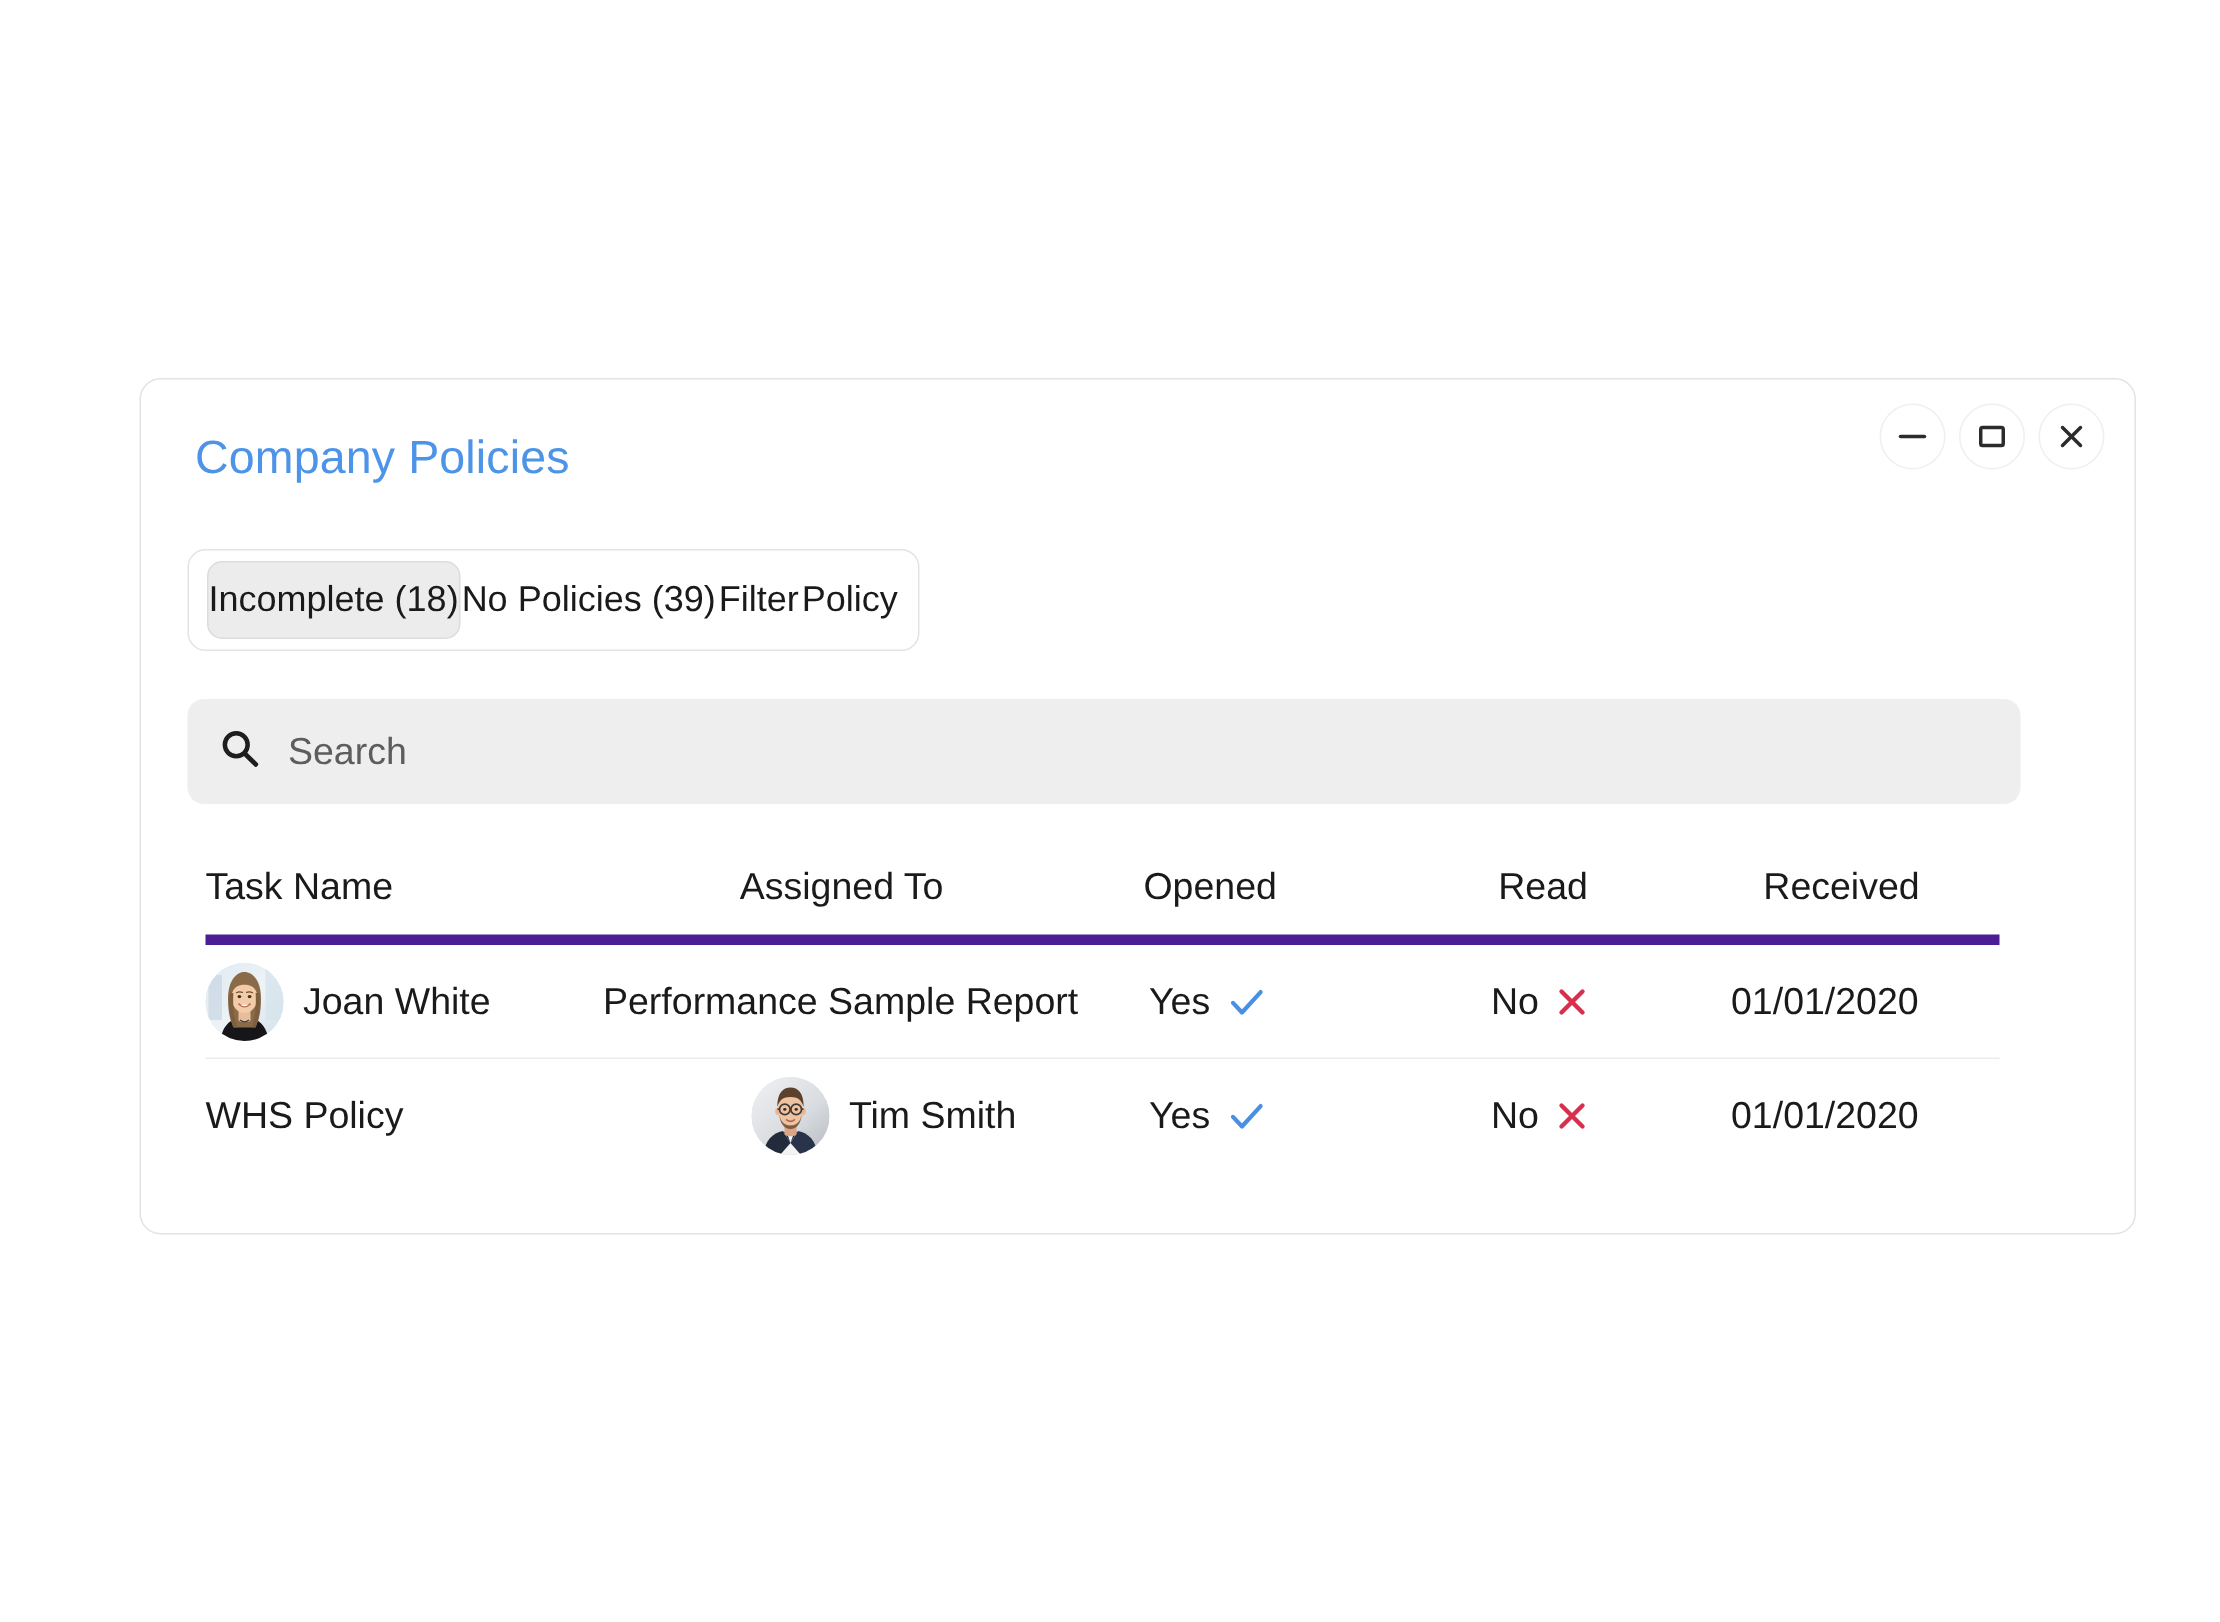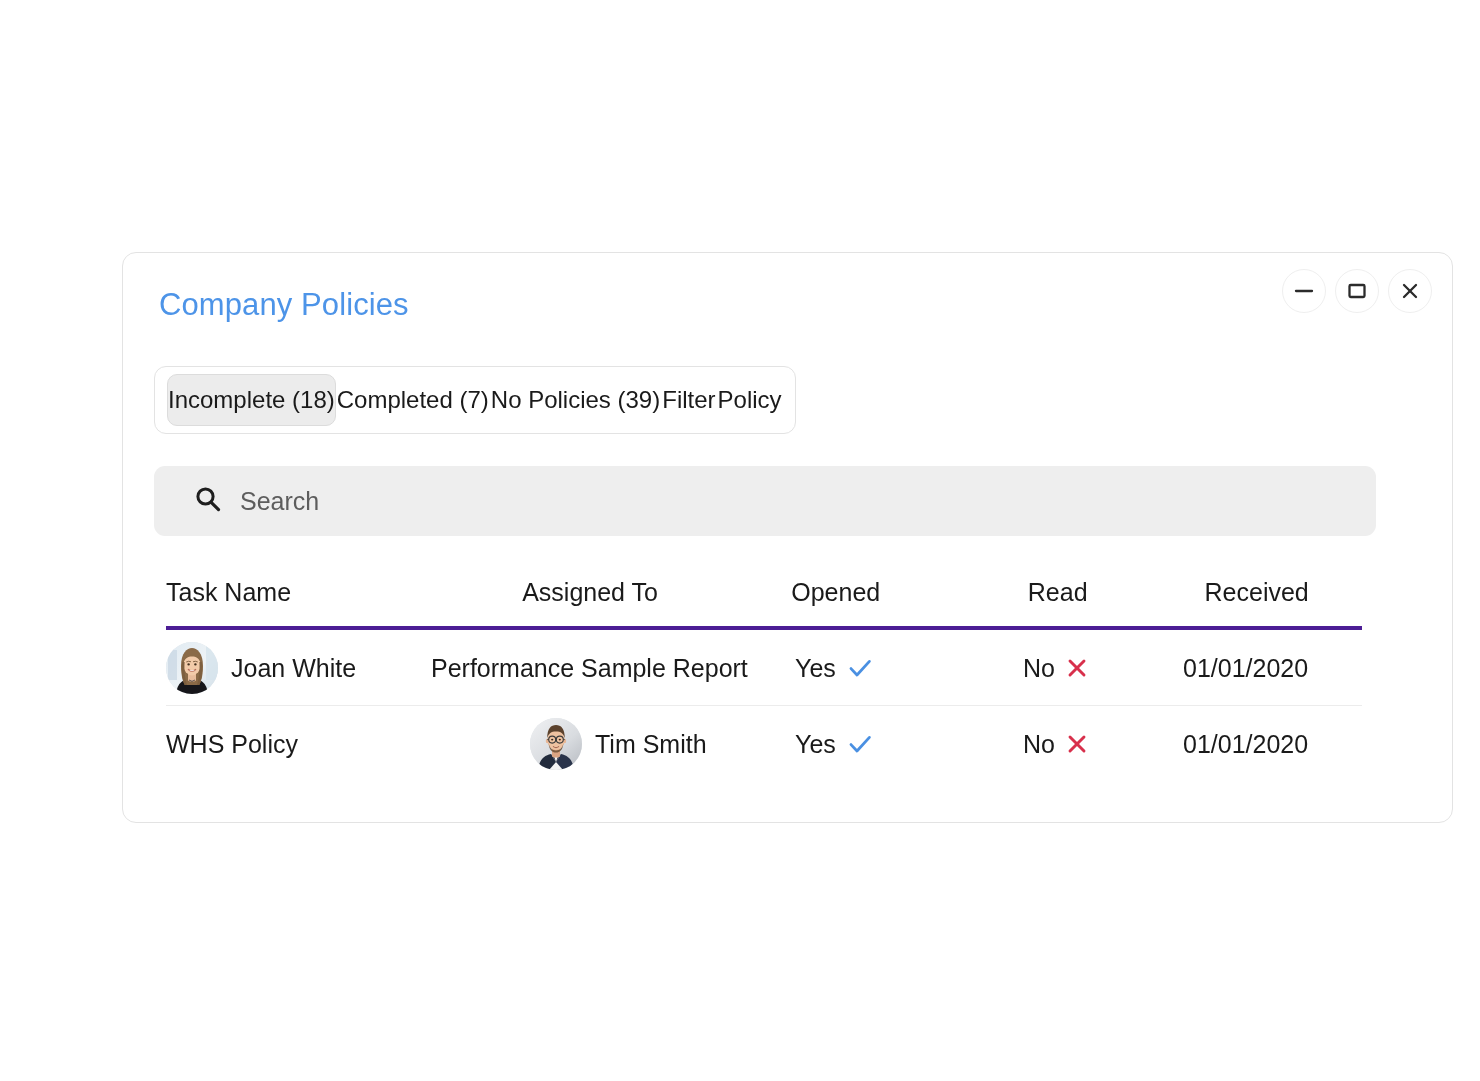--- a/index.html
+++ b/index.html
@@ -15,21 +15,21 @@
   #stage {
     position: relative;
     width: 1480px;
     height: 1081px;
     background: #ffffff;
   }
 
   
   .card {
     position: absolute;
-    left: 122px;
+    left: 93px;
     top: 252px;
     width: 1331px;
     height: 571px;
     background: #ffffff;
     border: 1px solid #e3e3e3;
     border-radius: 14px;
   }
 
   
   .win-controls {
@@ -98,21 +98,21 @@
   .search-bar {
     position: absolute;
     left: 31px;
     top: 213px;
     width: 1222px;
     height: 70px;
     background: #eeeeee;
     border-radius: 11px;
     display: flex;
     align-items: center;
-    padding-left: 39px;
+    padding-left: 20px;
     gap: 17px;
     cursor: text;
   }
   .search-placeholder {
     font-size: 25px;
     color: #5d5d5d;
     line-height: 28px;
   }
 
   
@@ -122,21 +122,21 @@
     top: 305px;
     width: 1196px;
   }
   .trow {
     display: flex;
     align-items: center;
     height: 76px;
   }
   .thead {
     height: 72px;
-    border-bottom: 4px solid #4c1d95;
+    border-bottom: 7px solid #4c1d95;
     gap: 36px;
   }
   .tbody-row {
     border-bottom: 1px solid #ececec;
   }
   .tbody-row.last { border-bottom: none; }
 
   .c-task     { width: 364px; }
   .c-assigned { width: 265px; }
   .c-opened   { width: 228px; }
@@ -206,21 +206,20 @@
             <line x1="17" y1="5" x2="5" y2="17" stroke="#2b2b2b" stroke-width="2.3" stroke-linecap="round"></line>
           </svg>
         </span>
       </div>
     </div>
 
     <div class="card-title">Company Policies</div>
 
     <div class="tabs-wrap">
       <div class="tab active">Incomplete (18)</div>
-      <div class="tab">Completed (7)</div>
       <div class="tab">No Policies (39)</div>
       <div class="tab">Filter</div>
       <div class="tab">Policy</div>
     </div>
 
     <div class="search-bar">
       <span>
         <svg width="30" height="30" viewBox="0 0 30 30">
           <circle cx="12.5" cy="12.5" r="7.6" fill="none" stroke="#1e1e1e" stroke-width="3"></circle>
           <line x1="18.2" y1="18.4" x2="25.5" y2="25.6" stroke="#1e1e1e" stroke-width="3.2" stroke-linecap="round"></line>

